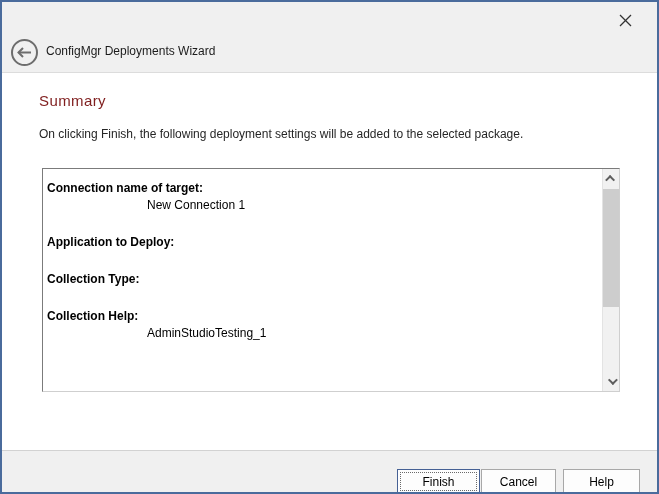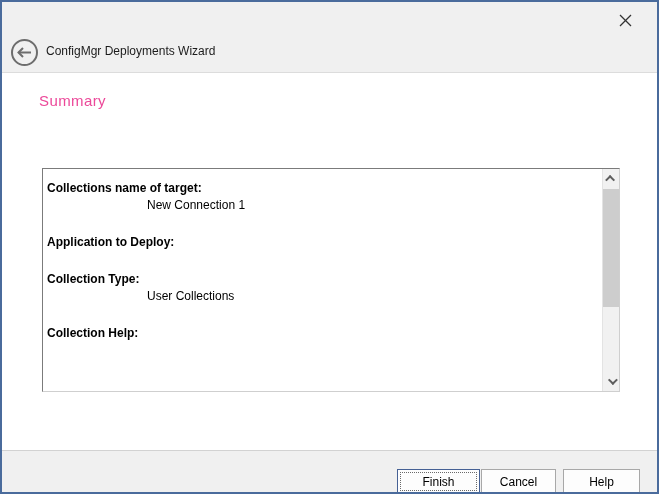--- a/index.html
+++ b/index.html
@@ -23,21 +23,21 @@
     border:2px solid #6d6d6d; border-radius:50%;
     display:flex; align-items:center; justify-content:center; cursor:pointer; background:transparent;
   }
   .header-title {
     position:absolute; left:44px; top:8px; font-size:12px; color:#1b1b1b;
   }
   .header-sep { position:absolute; left:0; top:70px; width:100%; height:1px; background:#dcdcdc; }
 
   
   .main { position:absolute; left:0; top:71px; width:655px; height:377px; background:#ffffff; }
-  .page-heading { position:absolute; left:37px; top:19px; font-size:15px; color:#ec4899; letter-spacing:0.4px; }
+  .page-heading { position:absolute; left:37px; top:19px; font-size:15px; color:#7f1d1d; letter-spacing:0.4px; }
   .page-desc   { position:absolute; left:37px; top:54px; font-size:12px; color:#262626; }
 
   .summary-box {
     position:absolute; left:40px; top:95px; width:578px; height:224px;
     background:#ffffff;
     border:1px solid; border-color:#7b7b7b #cfcfcf #cfcfcf #7b7b7b;
   }
   .summary-content { position:absolute; left:0; top:0; right:17px; bottom:0; padding:11px 0 0 4px; overflow:hidden; }
   .summary-item { margin-bottom:20px; }
   .summary-label { font-size:12px; font-weight:bold; color:#000; line-height:17px; }
@@ -95,40 +95,41 @@
         <line x1="1.5" y1="5.5" x2="14" y2="5.5" stroke="#6d6d6d" stroke-width="2"></line>
         <polyline points="6,1 1.5,5.5 6,10" fill="none" stroke="#6d6d6d" stroke-width="2"></polyline>
       </svg>
     </div>
     <div class="header-title">ConfigMgr Deployments Wizard</div>
   </div>
   <div class="header-sep"></div>
 
   <div class="main">
     <div class="page-heading">Summary</div>
+    <div class="page-desc">On clicking Finish, the following deployment settings will be added to the selected package.</div>
 
     <div class="summary-box">
       <div class="summary-content">
 
         <div class="summary-item">
-          <div class="summary-label">Collections name of target:</div>
+          <div class="summary-label">Connection name of target:</div>
           <div class="summary-value">New Connection 1</div>
         </div>
 
         <div class="summary-item">
           <div class="summary-label">Application to Deploy:</div>
         </div>
 
         <div class="summary-item">
           <div class="summary-label">Collection Type:</div>
-          <div class="summary-value">User Collections</div>
         </div>
 
         <div class="summary-item">
           <div class="summary-label">Collection Help:</div>
+          <div class="summary-value">AdminStudioTesting_1</div>
         </div>
 
       </div>
 
       <div class="scrollbar">
         <div class="sb-btn sb-up">
           <div class="chev chev-up"></div>
         </div>
         <div class="sb-thumb"></div>
         <div class="sb-btn sb-down">

